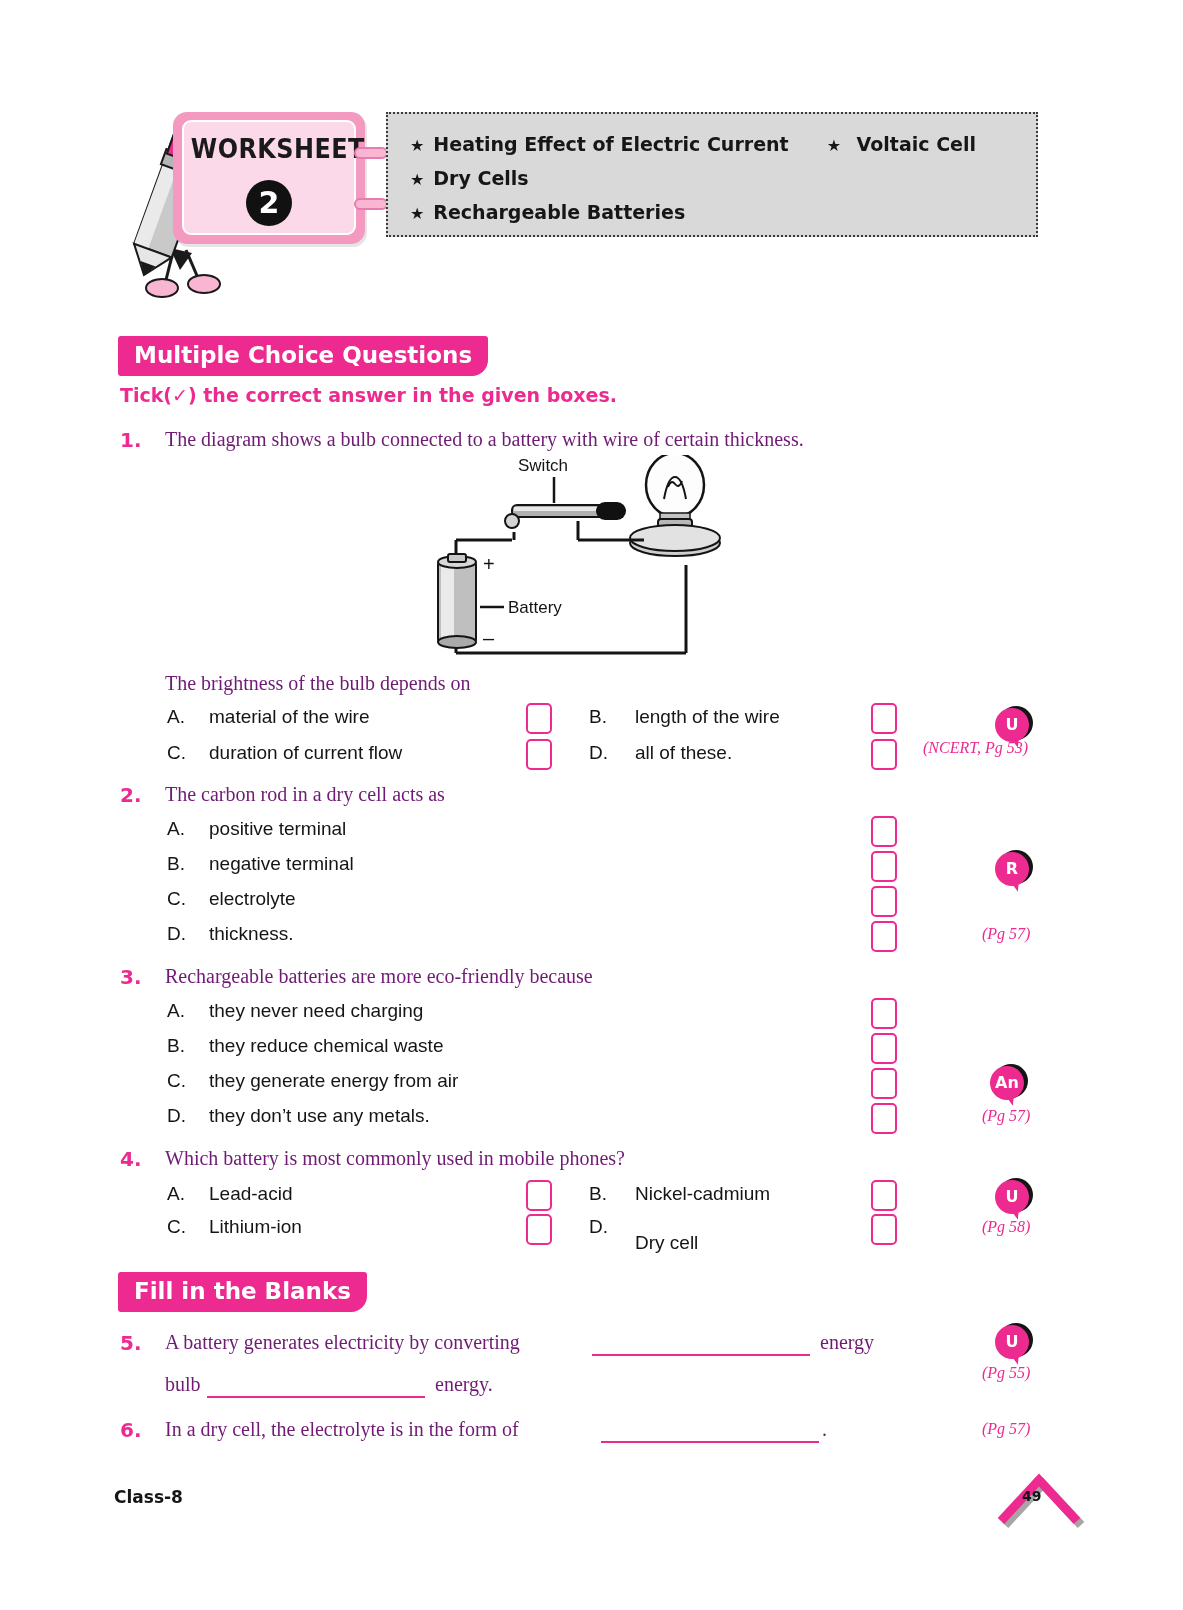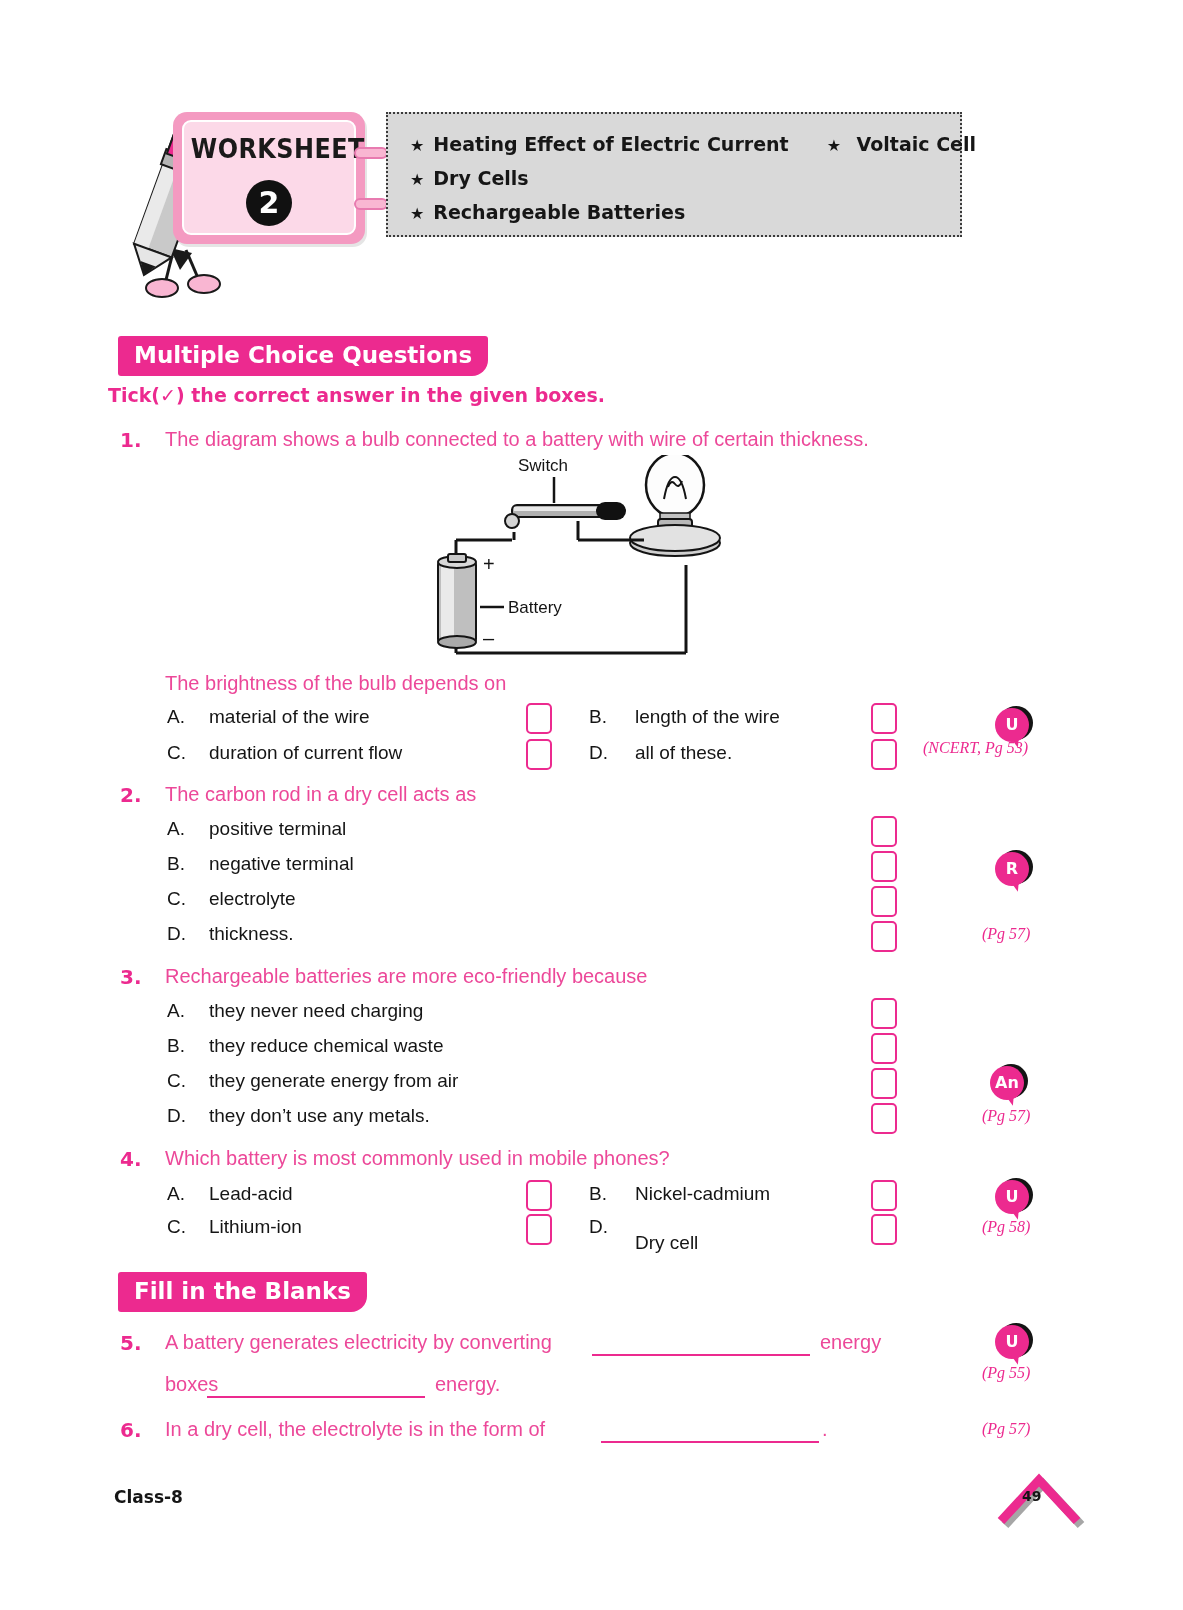--- a/index.html
+++ b/index.html
@@ -67,21 +67,21 @@
     border: 2px solid #e87bb0;
     border-radius: 7px;
   }
   .connector.c1 { left: 354px; top: 147px; }
   .connector.c2 { left: 354px; top: 198px; }
 
   
   .topics-box {
     position: absolute;
     left: 386px; top: 112px;
-    width: 576px; height: 125px;
+    width: 652px; height: 125px;
     background: #d9d9d9;
     border: 2px dotted #3a3a3a;
     padding: 14px 0 0 22px;
   }
   .topic-line {
     font-family: "DejaVu Sans", sans-serif;
     font-weight: bold;
     font-size: 19px;
     color: #161616;
     line-height: 33px;
@@ -100,41 +100,41 @@
     font-size: 23px;
     padding: 6px 16px 8px 16px;
     border-radius: 3px 3px 16px 3px;
     white-space: nowrap;
   }
   #mcq-band { left: 118px; top: 336px; }
   #fib-band { left: 118px; top: 1272px; }
 
   .tick-line {
     position: absolute;
-    left: 108px; top: 384px;
+    left: 120px; top: 384px;
     font-family: "DejaVu Sans", sans-serif;
     font-weight: bold;
     font-size: 19px;
     color: #ec2a8f;
     white-space: nowrap;
   }
 
   
   .qnum {
     position: absolute;
     font-family: "DejaVu Sans", sans-serif;
     font-weight: bold;
     font-size: 20px;
     color: #ec2a8f;
   }
   .qtext {
     position: absolute;
-    font-family: Liberation Sans, sans-serif;
+    font-family: Liberation Serif, serif;
     font-size: 20px;
-    color: #ec4899;
+    color: #701a75;
     white-space: nowrap;
   }
   .opt-letter {
     position: absolute;
     font-family: "Liberation Sans", sans-serif;
     font-size: 19px;
     color: #151515;
   }
   .opt-text {
     position: absolute;
@@ -447,21 +447,21 @@
   </div>
   <div class="pgref" style="left:982px; top:1218px;">(Pg 58)</div>
 
   <div class="section-band" id="fib-band">Fill in the Blanks</div>
 
   <div class="qnum" style="left:120px; top:1331px;">5.</div>
   <div class="qtext" style="left:165px; top:1331px;">A battery generates electricity by converting</div>
   <div class="blank" style="left:592px; top:1354px; width:218px;"></div>
   <div class="qtext" style="left:820px; top:1331px;">energy</div>
 
-  <div class="qtext" style="left:165px; top:1373px;">boxes</div>
+  <div class="qtext" style="left:165px; top:1373px;">bulb</div>
   <div class="blank" style="left:207px; top:1396px; width:218px;"></div>
   <div class="qtext" style="left:435px; top:1373px;">energy.</div>
 
   <div class="marker" style="left:995px; top:1322px;">
     <div class="shadow"></div>
       <div class="tail"></div>
     <div class="bubble">U</div>
   </div>
   <div class="pgref" style="left:982px; top:1364px;">(Pg 55)</div>
 

